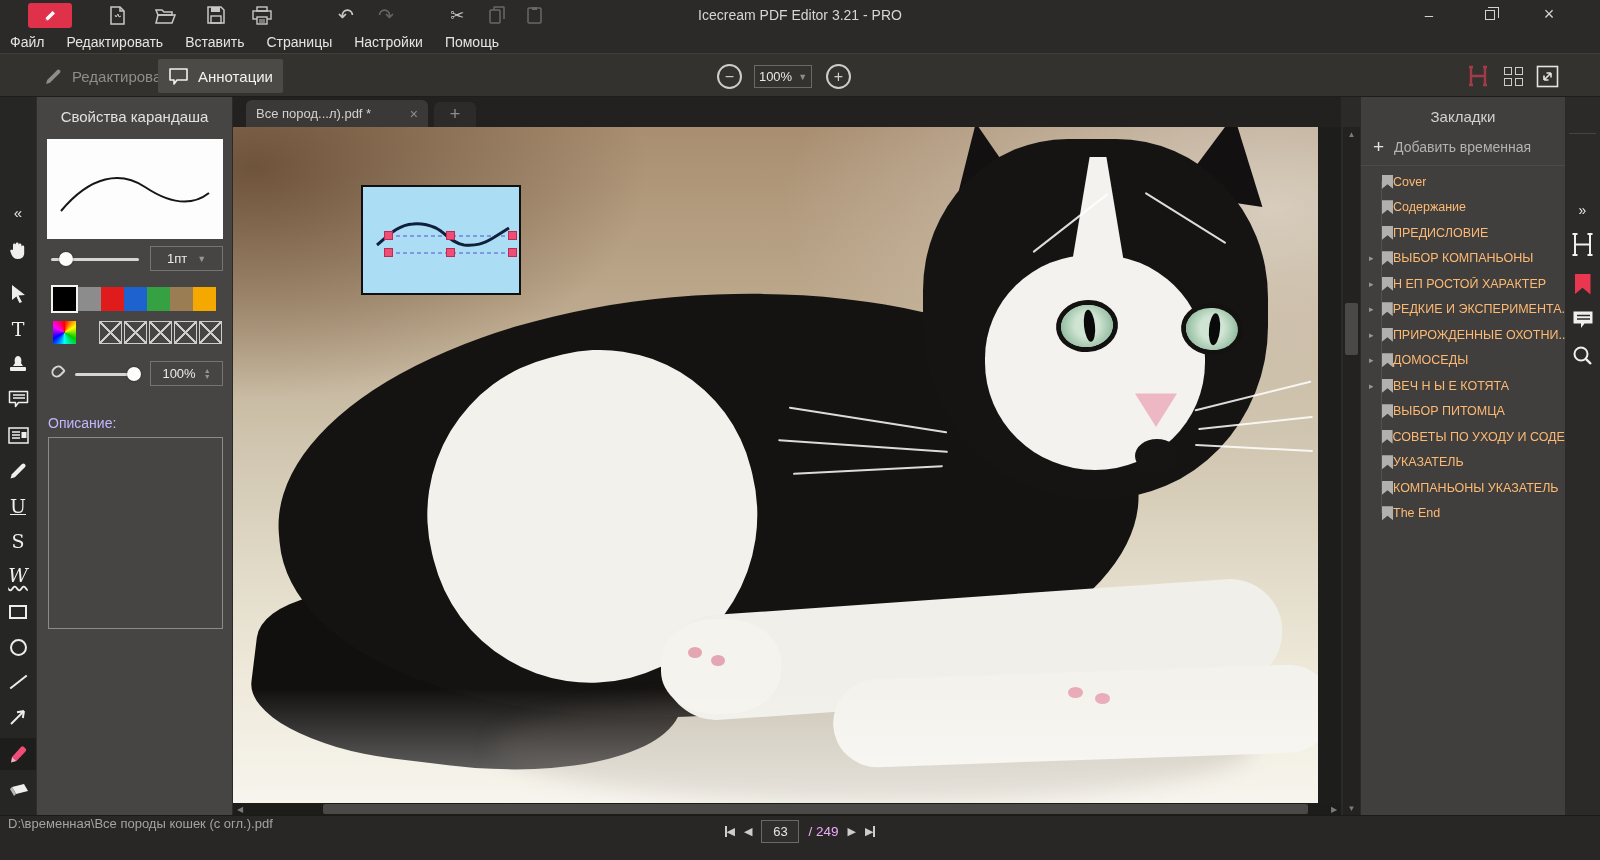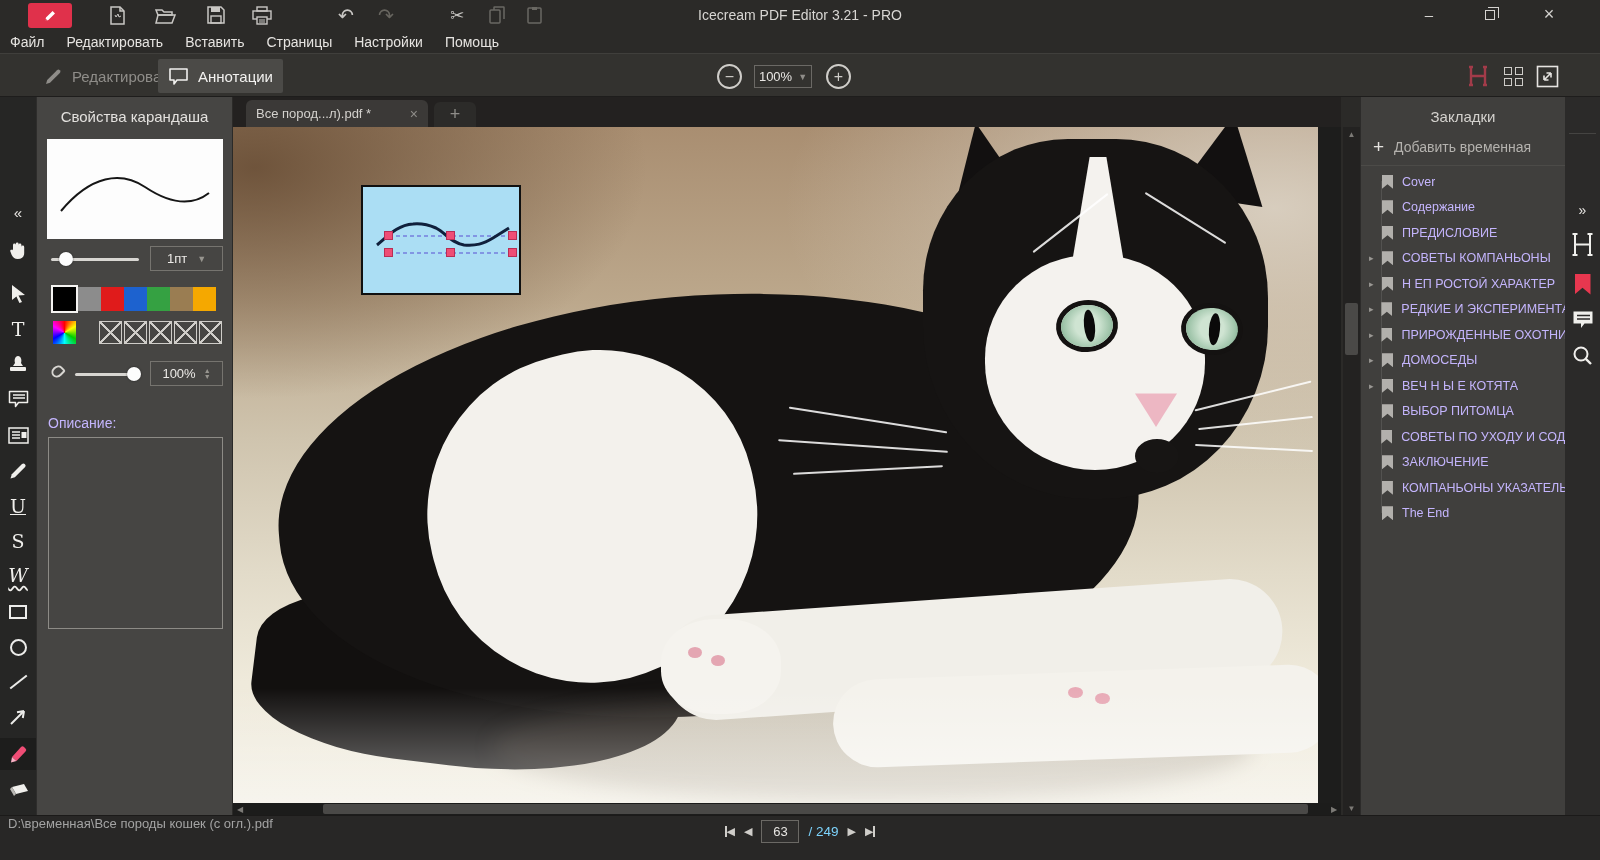--- a/index.html
+++ b/index.html
@@ -144,41 +144,41 @@
   #bm-title { margin-top:11px; text-align:center; font-size:15px; color:#d3d1cd; }
   #bm-add { position:absolute; left:12px; top:40px; display:flex; align-items:center; gap:10px;
     font-size:14px; color:#b4b2ae; }
   #bm-add .plus { font-size:19px; color:#e4e2df; line-height:1; }
   #bm-sep { position:absolute; left:0; top:68px; width:205px; height:1px; background:#4c4b48; }
   #bm-list { position:absolute; left:0; top:72px; width:205px; }
   .bm-row { position:relative; height:25.5px; display:flex; align-items:center; }
   .bm-arrow { width:8px; margin-left:8px; font-size:9px; color:#9a9894; }
   .bm-ico { width:11px; height:14px; margin-left:5px; background:#b2b0ac;
     clip-path:polygon(0 0,100% 0,100% 100%,50% 68%,0 100%); flex:none; }
-  .bm-label { margin-left:9px; font-size:12.5px; color:#c4b5fd; white-space:nowrap; overflow:hidden; }
+  .bm-label { font-size:12.5px; color:#fdba74; white-space:nowrap; overflow:hidden; }
   #bm-tree { position:absolute; left:20px; top:84px; width:1px; height:332px; background:rgba(255,255,255,.10); }
 
   
   #right-strip { position:absolute; left:1565px; top:97px; width:35px; height:718px; background:#2b2a29; }
   .rs-btn { position:absolute; left:0; width:35px; height:30px; display:flex; align-items:center;
     justify-content:center; color:#e8e6e3; }
   #rs-ribbon { width:16px; height:21px; background:#e8374f; clip-path:polygon(0 0,100% 0,100% 100%,50% 68%,0 100%); }
   #rs-sep { position:absolute; left:4px; top:36px; width:27px; height:1px; background:#454442; }
 
   
   #statusbar { position:absolute; left:0; top:815px; width:1600px; height:45px; background:#282726;
     border-top:1px solid #1b1a19; }
   #file-path { position:absolute; left:8px; top:0; font-size:13px; color:#a3a3a3; }
   #page-nav { position:absolute; left:0; right:0; top:4px; display:flex; align-items:center;
     justify-content:center; gap:9px; color:#cfcdc9; }
   .nav-glyph { font-size:11px; display:flex; align-items:center; }
   .nav-bar { width:2px; height:11px; background:#cfcdc9; }
   #page-input { width:38px; height:23px; background:#2f2e2d; border:1px solid #6b6965; color:#e8e6e3;
     text-align:center; font:13px "Liberation Sans",sans-serif; }
-  #page-total { font-size:13.5px; color:#7dd3fc; }
+  #page-total { font-size:13.5px; color:#f0abfc; }
 
   svg { display:block; }
 </style>
 </head>
 <body>
 
 <div id="titlebar">
   <div id="app-logo">
     <svg width="16" height="16" viewBox="0 0 16 16">
         <path d="M3 13 L4 9.6 L10.6 3 L13 5.4 L6.4 12 Z M3 13 L5.4 12.4 L3.6 10.6 Z" fill="#fff"></path>
@@ -512,21 +512,21 @@
         <span class="bm-label">Содержание</span>
       </div>
     <div class="bm-row">
         <span class="bm-arrow" style="visibility: hidden;">▸</span>
         <span class="bm-ico"></span>
         <span class="bm-label">ПРЕДИСЛОВИЕ</span>
       </div>
     <div class="bm-row">
         <span class="bm-arrow">▸</span>
         <span class="bm-ico"></span>
-        <span class="bm-label">СОВЕТЫ КОМПАНЬОНЫ</span>
+        <span class="bm-label">ВЫБОР КОМПАНЬОНЫ</span>
       </div>
     <div class="bm-row">
         <span class="bm-arrow">▸</span>
         <span class="bm-ico"></span>
         <span class="bm-label">Н ЕП РОСТОЙ ХАРАКТЕР</span>
       </div>
     <div class="bm-row">
         <span class="bm-arrow">▸</span>
         <span class="bm-ico"></span>
         <span class="bm-label">РЕДКИЕ И ЭКСПЕРИМЕНТА...</span>
@@ -552,21 +552,21 @@
         <span class="bm-label">ВЫБОР ПИТОМЦА</span>
       </div>
     <div class="bm-row">
         <span class="bm-arrow" style="visibility: hidden;">▸</span>
         <span class="bm-ico"></span>
         <span class="bm-label">СОВЕТЫ ПО УХОДУ И СОДЕ...</span>
       </div>
     <div class="bm-row">
         <span class="bm-arrow" style="visibility: hidden;">▸</span>
         <span class="bm-ico"></span>
-        <span class="bm-label">ЗАКЛЮЧЕНИЕ</span>
+        <span class="bm-label">УКАЗАТЕЛЬ</span>
       </div>
     <div class="bm-row">
         <span class="bm-arrow" style="visibility: hidden;">▸</span>
         <span class="bm-ico"></span>
         <span class="bm-label">КОМПАНЬОНЫ УКАЗАТЕЛЬ</span>
       </div>
     <div class="bm-row">
         <span class="bm-arrow" style="visibility: hidden;">▸</span>
         <span class="bm-ico"></span>
         <span class="bm-label">The End</span>

